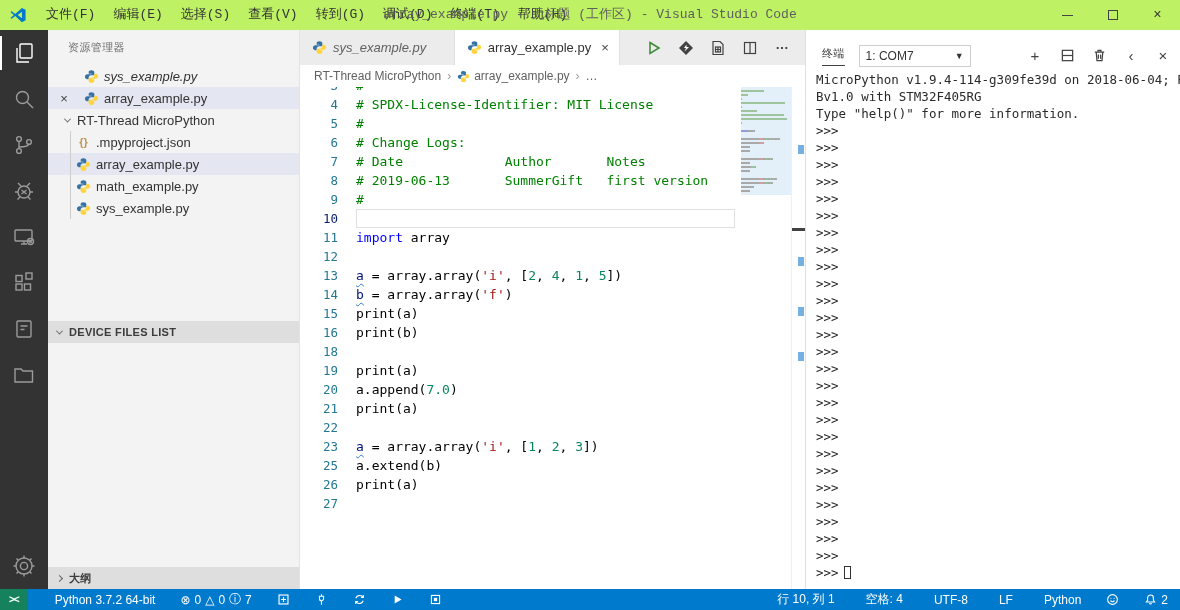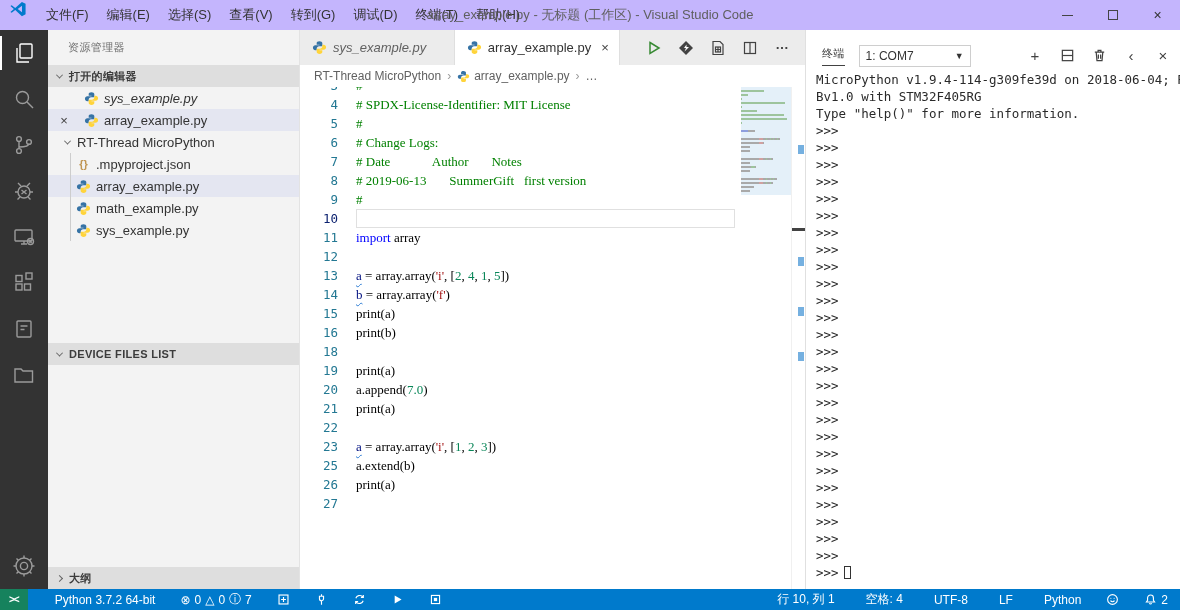--- a/index.html
+++ b/index.html
@@ -1,21 +1,21 @@
 <!DOCTYPE html>
 <html><head>
 <meta charset="utf-8">
 <style>
   * { margin:0; padding:0; box-sizing:border-box; }
   html,body { width:1180px; height:610px; overflow:hidden; }
   body { font-family:"Liberation Sans", sans-serif; font-size:13px; color:#333; background:#fff; }
   .window { width:1180px; height:610px; display:flex; flex-direction:column; position:relative; }
 
   
-  .titlebar { height:30px; background:#c4b5fd; display:flex; align-items:flex-start; flex:0 0 30px; }
+  .titlebar { height:30px; background:#bef264; display:flex; align-items:center; flex:0 0 30px;font-family:Liberation Mono, monospace; }
   .vscode-logo { width:18px; height:18px; margin:0 10px 0 9px; }
   .menus { display:flex; }
   .menu-item { padding:0 9px; line-height:30px; color:#333; cursor:default; }
   .tb-title { position:absolute; left:0; right:0; text-align:center; line-height:30px; color:#5f5f5f; pointer-events:none; }
   .win-controls { margin-left:auto; display:flex; z-index:2; }
   .win-btn { width:45px; height:30px; display:flex; align-items:center; justify-content:center; color:#333; }
   .win-btn .minbar { width:11px; height:1px; background:#444; }
   .win-btn .maxbox { width:10px; height:10px; border:1px solid #444; }
   .win-btn.close-btn { font-size:14px; }
 
@@ -66,21 +66,21 @@
   .ea-btn svg { width:16px; height:16px; }
   .breadcrumb { height:22px; display:flex; align-items:center; font-size:12px; color:#616161; padding-left:14px; background:#fff; white-space:nowrap; }
   .breadcrumb .sep { margin:0 6px; color:#9a9a9a; }
   .breadcrumb .file-icon { width:13px; height:13px; margin-right:4px; }
 
   .code-area { flex:1; display:flex; position:relative; overflow:hidden; background:#fff; }
   .code-scroll { flex:1; overflow:hidden; margin-top:-11px; }
   .code-line { display:flex; height:19px; line-height:19px; font-family:"DejaVu Sans Mono", monospace; font-size:13px; white-space:pre; }
   .gutter { width:56px; flex:0 0 56px; text-align:right; padding-right:18px; color:#237893; font-size:12.5px; }
   .code-line.current .gutter { color:#0B216F; }
-  .line-code { flex:1; margin-right:6px;font-family:Liberation Serif, serif; }
+  .line-code { flex:1; margin-right:6px; }
   .code-line.current .line-code { border:1px solid #E0E0E0; line-height:17px; }
   .tok-p { color:#000000; }
   .tok-c { color:#008000; }
   .tok-k { color:#0000FF; }
   .tok-s { color:#A31515; }
   .tok-n { color:#098658; }
   .tok-v { color:#001080; text-decoration:underline; text-decoration-style:wavy; text-decoration-color:#2B7CD3; text-decoration-thickness:1px; text-underline-offset:3px; }
 
   .minimap { width:50px; flex:0 0 50px; padding-top:3px; position:relative; }
   .minimap-slider { position:absolute; left:0; top:0; width:100%; height:108px; background:#C3DDF1; opacity:.45; }
@@ -205,24 +205,20 @@
             <circle cx="12" cy="12" r="3.6"></circle>
             <circle cx="12" cy="12" r="8"></circle>
             <path d="M12 4V1.5M12 22.5V20M4 12H1.5M22.5 12H20M6.3 6.3L4.5 4.5M19.5 19.5l-1.8-1.8M17.7 6.3l1.8-1.8M4.5 19.5l1.8-1.8"></path>
           </svg>
       </div>
     </div>
 
     <div class="sidebar">
       <div class="sidebar-title">资源管理器</div>
 
-      <div class="section-header">
-        <span class="chev down"></span>
-        <span>打开的编辑器</span>
-      </div>
       <div id="open-editors-list">
           <div class="row oe-row">
             <svg class="file-icon" viewBox="0 0 16 16">
               <path fill="#3673A5" d="M7.9 1.2c-1.9 0-2.9.8-2.9 2v1.9h3v.6H3.6C2.1 5.7 1 6.8 1 8.3s1.1 2.6 2.6 2.6H5V9.3c0-1.4 1.2-2.6 2.6-2.6H11V3.2c0-1.1-1.2-2-3.1-2z"></path>
               <path fill="#FFD43B" d="M8.1 14.8c1.9 0 2.9-.8 2.9-2v-1.9H8v-.6h4.4c1.5 0 2.6-1.1 2.6-2.6S13.9 5.1 12.4 5.1H11v1.6c0 1.4-1.2 2.6-2.6 2.6H5v3.5c0 1.1 1.2 2 3.1 2z"></path>
             </svg>
             <span class="preview-label">sys_example.py</span>
           </div>
           <div class="row oe-row selected has-x">
             <span class="close-x">×</span>

